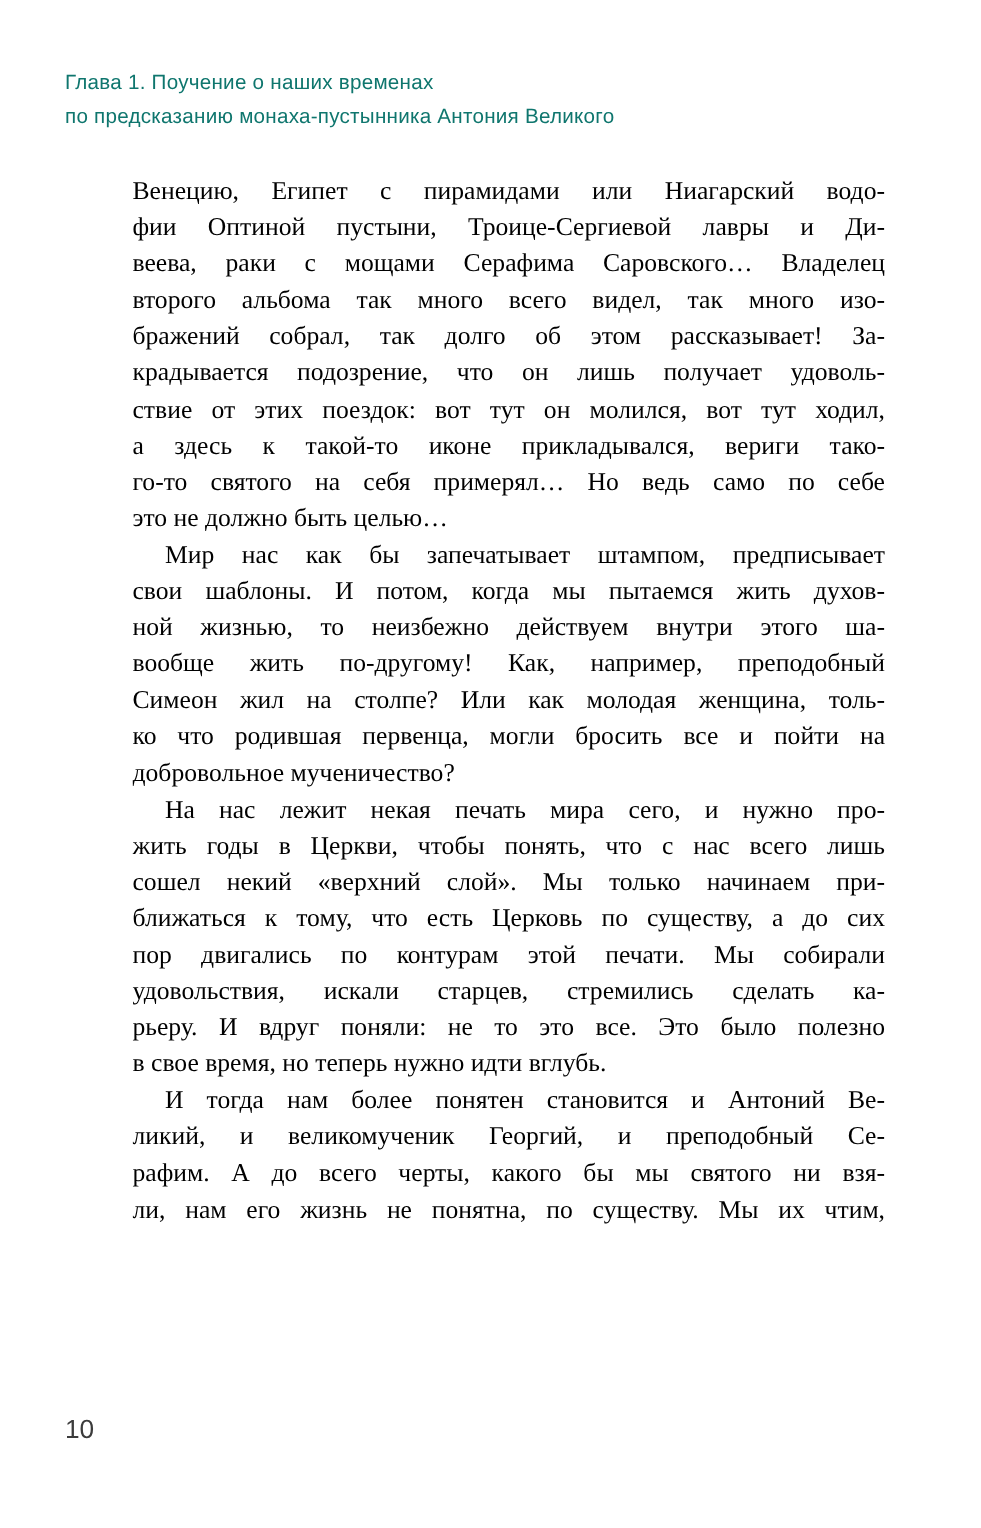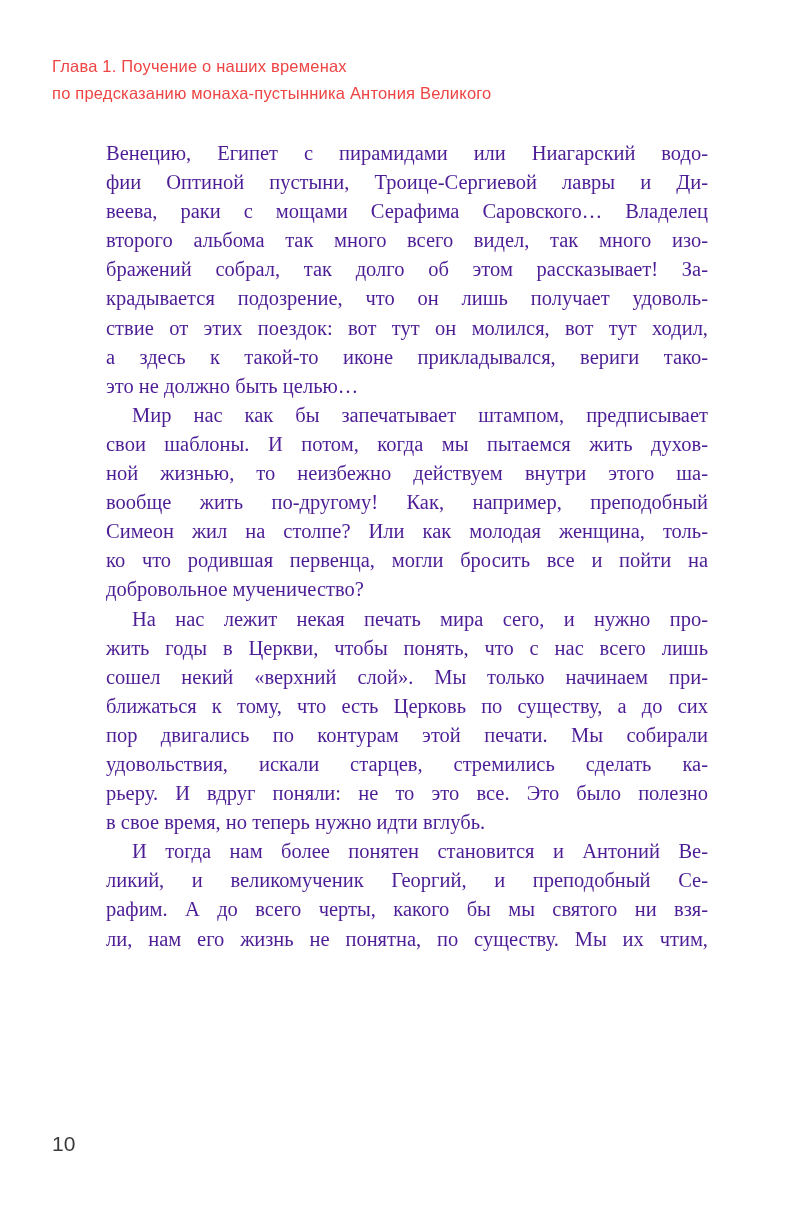--- a/index.html
+++ b/index.html
@@ -12,32 +12,32 @@
     margin: 0 auto;
   }
   .chapter-header {
     position: absolute;
     left: 52px;
     top: 53px;
     font-family: "Liberation Sans", "DejaVu Sans", sans-serif;
     font-size: 16.5px;
     line-height: 27px;
     font-weight: 400;
-    color: #ef4444;
+    color: #0f766e;
     letter-spacing: 0.2px;
   }
   .text-block {
     position: absolute;
     left: 106px;
     top: 139px;
     width: 602px;
     font-family: "Liberation Serif", "DejaVu Serif", serif;
     font-size: 20.5px;
     line-height: 29.1px;
-    color: #4c1d95;
+    color: #000000;
   }
   .para { margin: 0; padding: 0; }
   .line {
     display: block;
     text-align: justify;
     text-align-last: justify;
     height: 29.1px;
     overflow: hidden;
   }
   .line.end { text-align-last: left; }
@@ -65,20 +65,21 @@
 
     <p class="para">
       <span class="line">Венецию, Египет с пирамидами или Ниагарский водо-</span>
       <span class="line">фии Оптиной пустыни, Троице-Сергиевой лавры и Ди-</span>
       <span class="line">веева, раки с мощами Серафима Саровского… Владелец</span>
       <span class="line">второго альбома так много всего видел, так много изо-</span>
       <span class="line">бражений собрал, так долго об этом рассказывает! За-</span>
       <span class="line">крадывается подозрение, что он лишь получает удоволь-</span>
       <span class="line">ствие от этих поездок: вот тут он молился, вот тут ходил,</span>
       <span class="line">а здесь к такой-то иконе прикладывался, вериги тако-</span>
+      <span class="line">го-то святого на себя примерял… Но ведь само по себе</span>
       <span class="line end">это не должно быть целью…</span>
     </p>
 
     <p class="para">
       <span class="line ind">Мир нас как бы запечатывает штампом, предписывает</span>
       <span class="line">свои шаблоны. И потом, когда мы пытаемся жить духов-</span>
       <span class="line">ной жизнью, то неизбежно действуем внутри этого ша-</span>
       <span class="line">вообще жить по-другому! Как, например, преподобный</span>
       <span class="line">Симеон жил на столпе? Или как молодая женщина, толь-</span>
       <span class="line">ко что родившая первенца, могли бросить все и пойти на</span>

